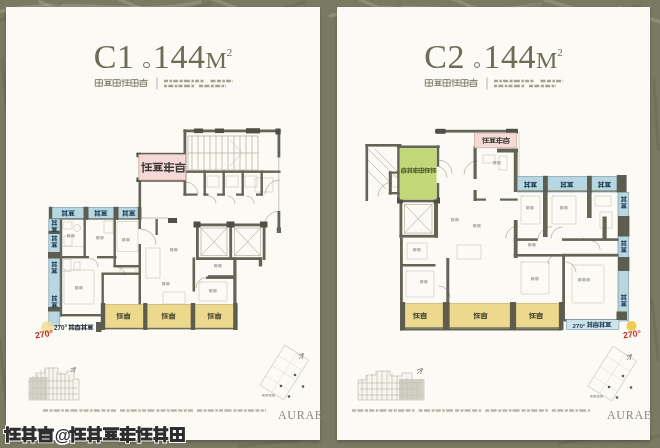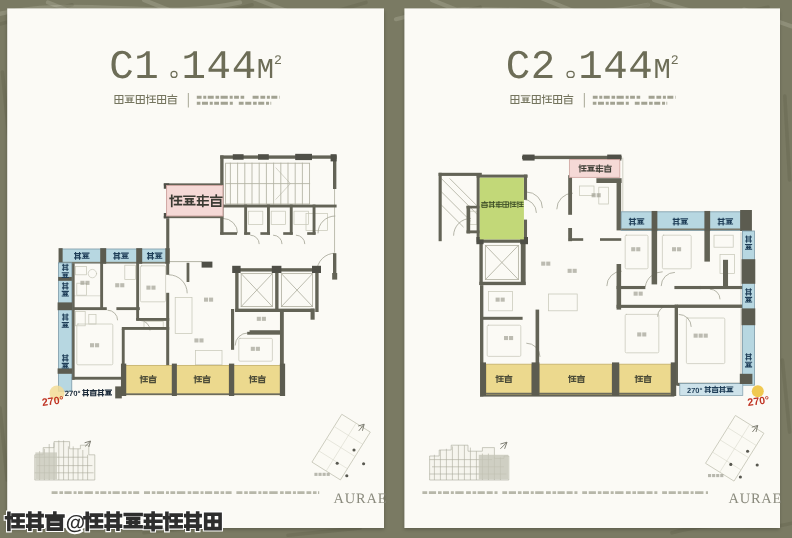--- a/index.html
+++ b/index.html
@@ -2,21 +2,21 @@
 <html><head>
 <meta charset="utf-8">
 <style>
   html,body{margin:0;padding:0;}
   body{width:660px;height:448px;position:relative;overflow:hidden;
        background:#7a7a63;font-family:"Liberation Sans",sans-serif;}
   .card{position:absolute;background:#fbfaf5;box-shadow:0 2px 3px rgba(0,0,0,0.25);}
   #cardL{left:6px;top:7px;width:314px;height:433px;}
   #cardR{left:337px;top:7px;width:313px;height:433px;}
   .title{position:absolute;width:100%;text-align:center;color:#6d6d57;
-         font-family:Liberation Mono, monospace;white-space:nowrap;}
+         font-family:Liberation Serif, serif;white-space:nowrap;}
   .t-big{font-size:34px;letter-spacing:0.5px;}
   .t-m{font-size:24px;}
   .t-sup{font-size:11px;vertical-align:12px;}
   .dotc{display:inline-block;width:4.5px;height:4.5px;border:1px solid #6d6d57;
         border-radius:50%;margin:0 3px 0 9px;}
   .aurae{position:absolute;font-family:"Liberation Serif",serif;font-size:12px;
          letter-spacing:0.7px;color:#8a8a7d;}
 </style>
 </head>
 <body>

